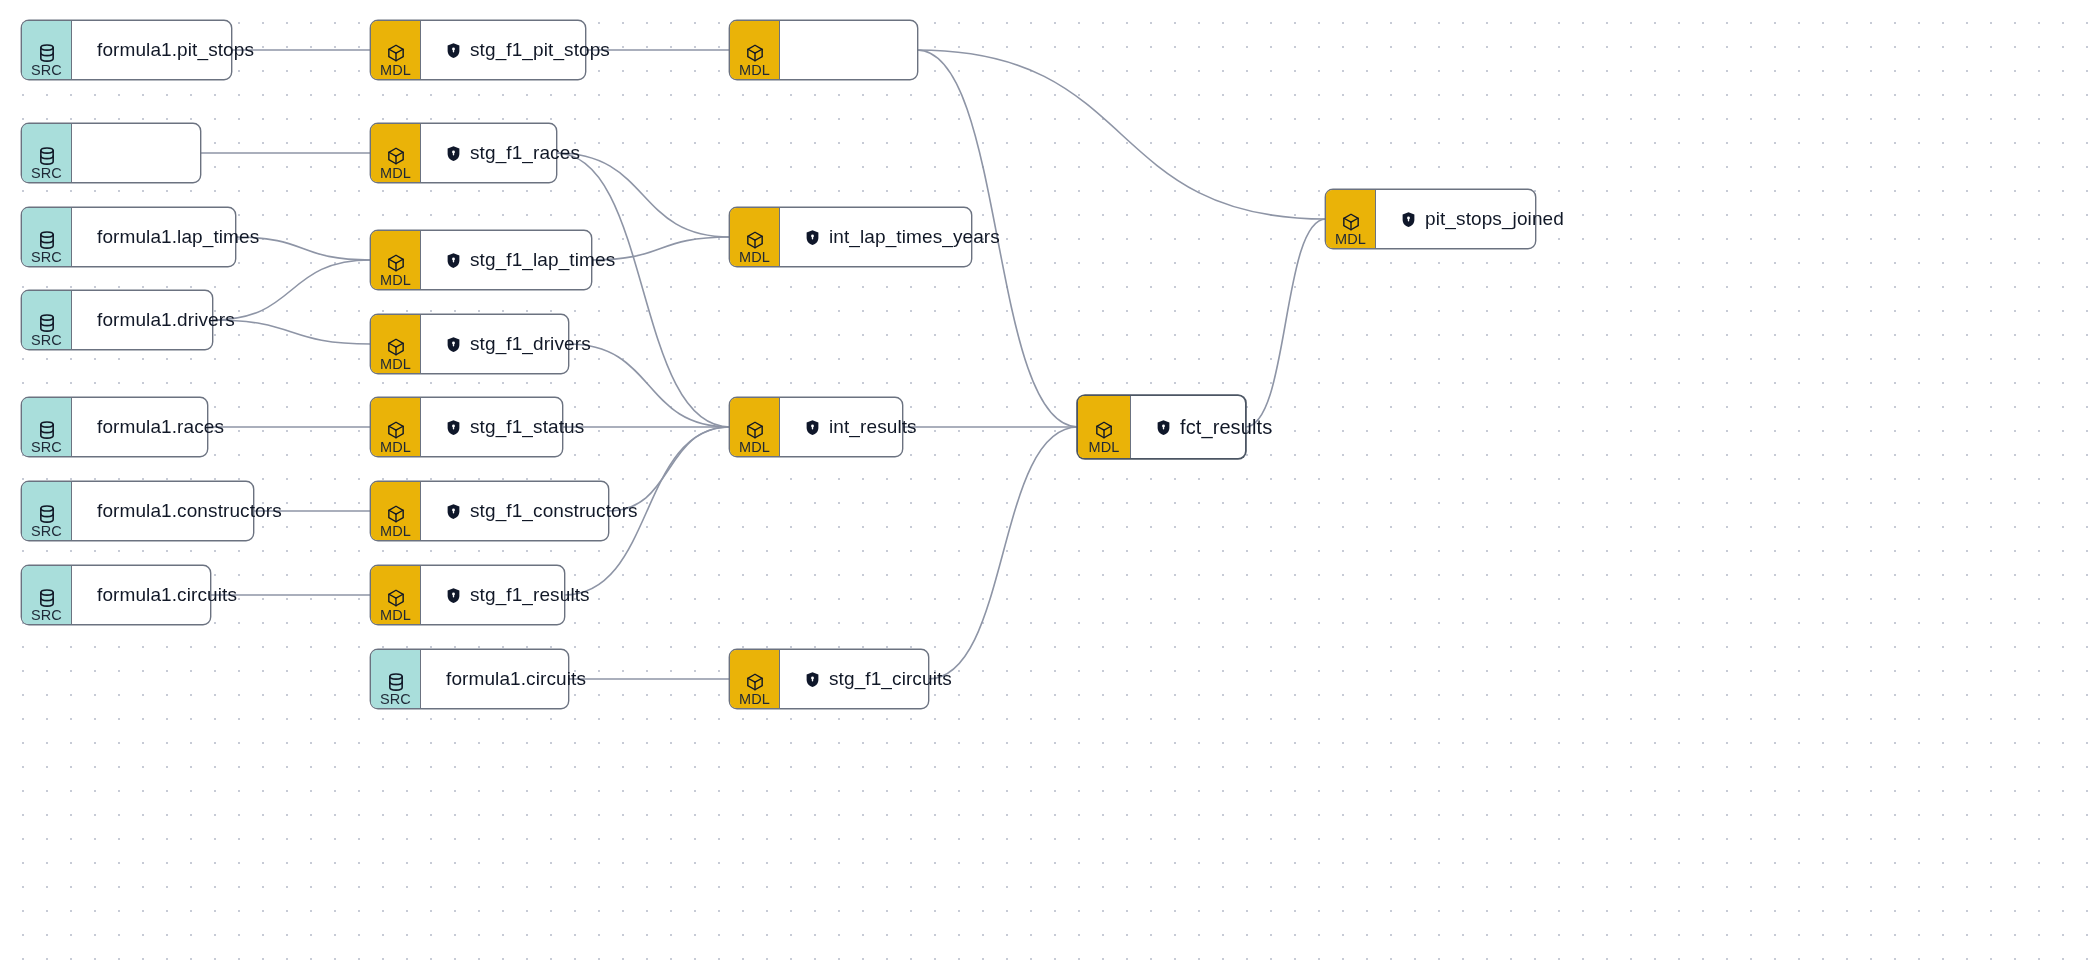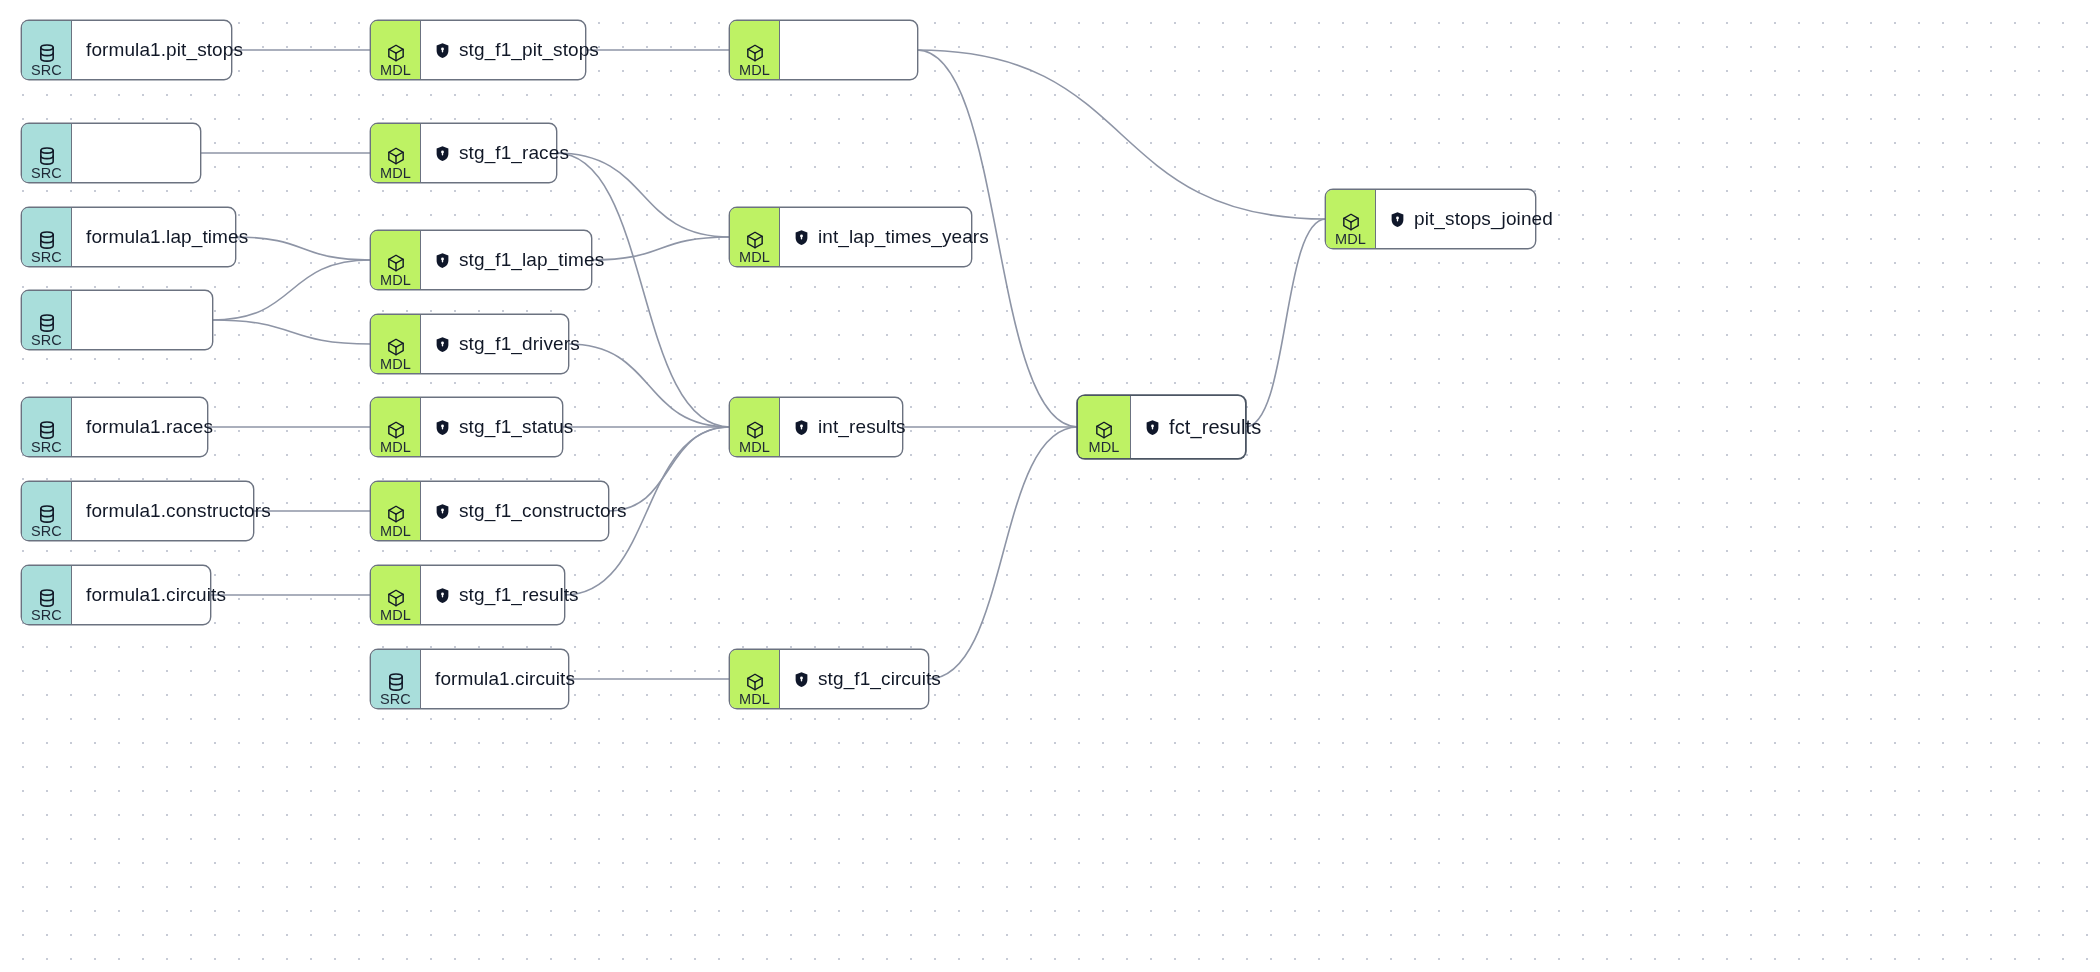--- a/index.html
+++ b/index.html
@@ -52,38 +52,38 @@
     flex-direction: column;
     align-items: center;
     justify-content: center;
     border-radius: 6px 0 0 6px;
     border-right: 1.4px solid #6b7280;
     gap: 0px;
     padding-top: 21px;
   }
   .node.selected .badge { width: 53px; flex: 0 0 53px; }
   .badge.src { background: #a9dedb; }
-  .badge.mdl { background: #bef264; }
+  .badge.mdl { background: #eab308; }
   .badge .glyph {
     width: 20px; height: 20px;
     display: block;
     line-height: 0;
   }
   .badge .btext {
     font-size: 14.5px;
     line-height: 15px;
     color: #1f2937;
     letter-spacing: 0.1px;
     font-family: "Liberation Sans", "DejaVu Sans", sans-serif;
   }
   .body {
     flex: 1 1 auto;
     display: flex;
     align-items: center;
-    padding: 0 16px 0 14px;
+    padding: 0 16px 0 25px;
     gap: 9px;
     white-space: nowrap;
   }
   .lock { width: 15px; height: 17px; flex: 0 0 15px; line-height: 0; }
   .label {
     font-size: 19px;
     color: #111827;
     letter-spacing: 0.1px;
   }
   .node.selected .label { font-size: 20px; text-align: right; }
@@ -155,20 +155,23 @@
       </div>
       <div class="node" style="left: 22px; top: 291px; width: 190px;">
         <div class="badge src">
           <span class="glyph"><svg viewBox="0 0 24 24" width="20" height="20" fill="none" stroke="#111827" stroke-width="1.9" stroke-linecap="round" stroke-linejoin="round">
               <ellipse cx="12" cy="5.4" rx="7.4" ry="3.1"></ellipse>
               <path d="M4.6 5.4v13.2c0 1.7 3.3 3.1 7.4 3.1s7.4-1.4 7.4-3.1V5.4"></path>
               <path d="M4.6 12c0 1.72 3.3 3.1 7.4 3.1s7.4-1.38 7.4-3.1"></path>
             </svg></span>
           <span class="btext">SRC</span>
         </div>
+        <div class="body">
+          <span class="label">formula1.drivers</span>
+        </div>
       </div>
       <div class="node" style="left: 22px; top: 398px; width: 185px;">
         <div class="badge src">
           <span class="glyph"><svg viewBox="0 0 24 24" width="20" height="20" fill="none" stroke="#111827" stroke-width="1.9" stroke-linecap="round" stroke-linejoin="round">
               <ellipse cx="12" cy="5.4" rx="7.4" ry="3.1"></ellipse>
               <path d="M4.6 5.4v13.2c0 1.7 3.3 3.1 7.4 3.1s7.4-1.4 7.4-3.1V5.4"></path>
               <path d="M4.6 12c0 1.72 3.3 3.1 7.4 3.1s7.4-1.38 7.4-3.1"></path>
             </svg></span>
           <span class="btext">SRC</span>
         </div>

